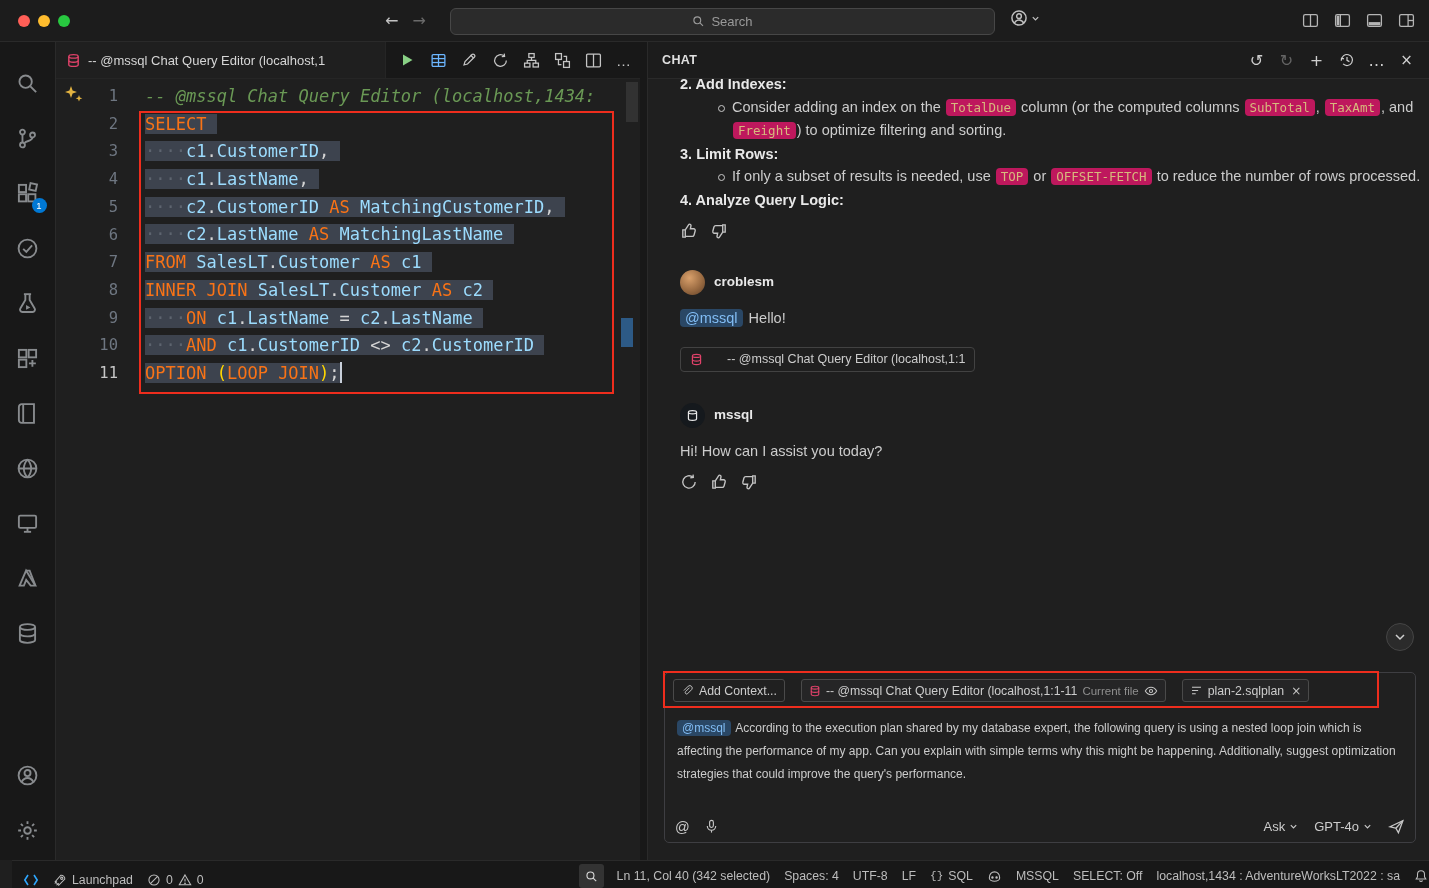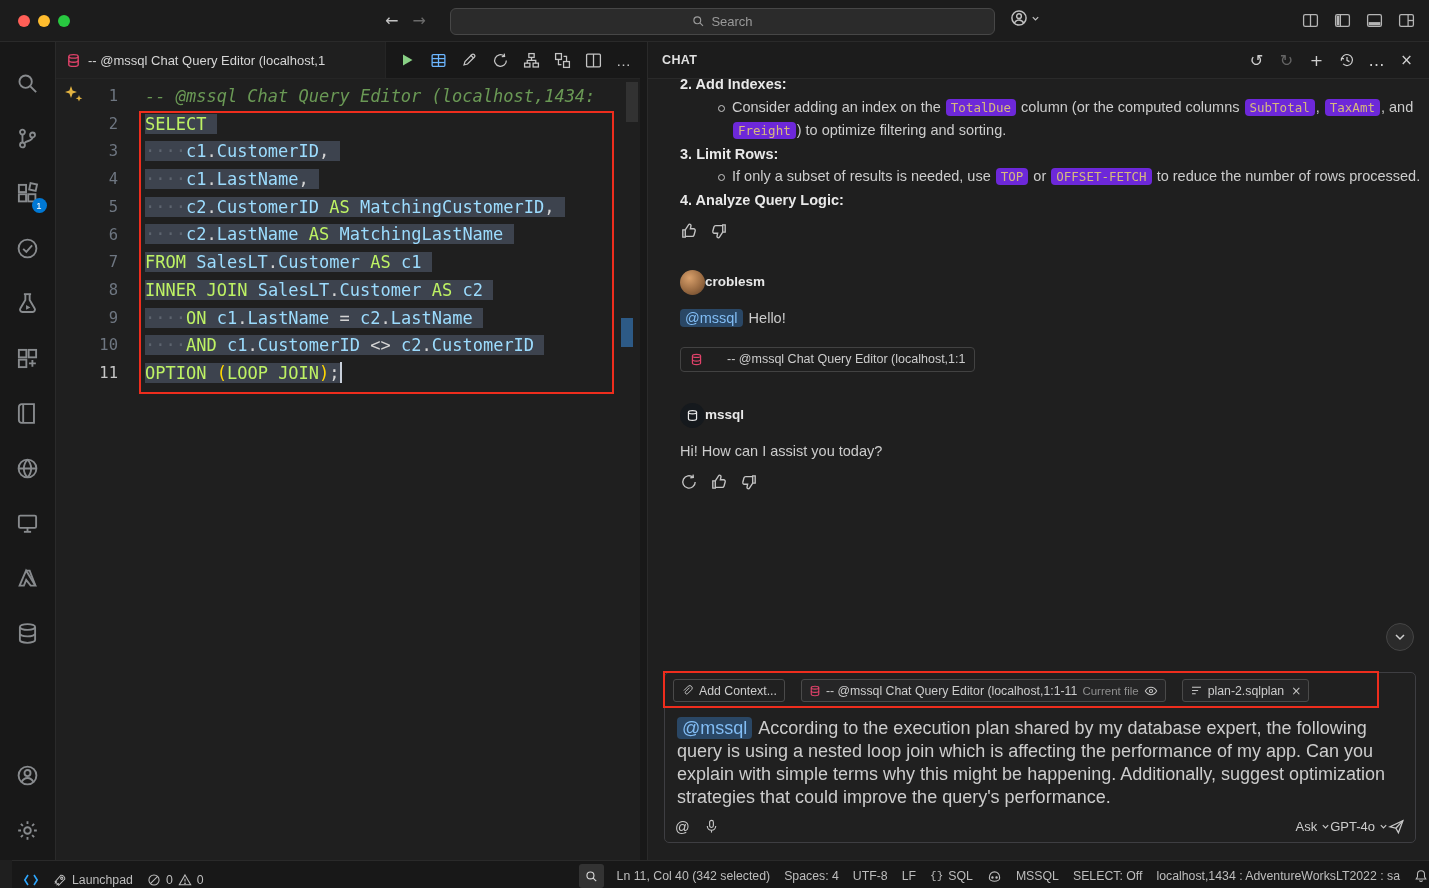--- a/index.html
+++ b/index.html
@@ -45,21 +45,21 @@
   .more-dots { color:#c5c5c5; font-size:15px; letter-spacing:1px; }
 
   .editor-body { position:absolute; left:0; top:37px; width:100%; height:781px; overflow:hidden; }
   .sparkle { position:absolute; left:7px; top:6px; }
   .editor-scroll { position:absolute; left:0; top:4px; display:flex; }
   .gutter { width:62px; flex:none; text-align:right; font:15.5px/27.7px "DejaVu Sans Mono", monospace; color:#6e7681; }
   .gutter .ln.active { color:#c6c6c6; }
   .codecol { padding-left:27px; font:17px/27.7px "DejaVu Sans Mono", monospace; color:#d4d4d4; }
   .cl { white-space:pre; height:27.7px; }
   .sel { background:#3d434e; }
-  .tk-kw{ color:#bef264; } .tk-id{ color:#9cdcfe; } .tk-pl{ color:#d4d4d4; }
+  .tk-kw{ color:#f97316; } .tk-id{ color:#9cdcfe; } .tk-pl{ color:#d4d4d4; }
   .tk-op{ color:#d4d4d4; } .tk-br{ color:#ffd700; }
   .tk-cm{ color:#6a9955; font-style:italic; }
   .tk-ws{ color:#5d646f; }
   .cursor { display:inline-block; width:2px; height:21px; background:#c8cfda; vertical-align:-4px; }
   .vslider { position:absolute; right:2px; top:3px; width:12px; height:40px; background:rgba(120,120,120,.22); }
   .ovr-marker { position:absolute; right:7px; top:239px; width:12px; height:29px; background:#2d5a86; }
 
   
   .sash { position:absolute; left:640px; top:42px; width:8px; height:818px; background:#181818; border-right:1px solid #2a2a2a; }
 
@@ -73,27 +73,27 @@
   .hicon.dim { opacity:.4; }
 
   .chat-body { position:absolute; left:16px; top:37px; width:100%; height:585px; overflow:hidden;
     padding:0 20px 0 16px; font-size:14.5px; line-height:22.6px; color:#cccccc; }
   .oitem { margin-top:0; }
   .oitem .otitle { font-weight:bold; color:#e8e8e8; }
   .first-item { margin-top:-6px; }
   .bullet { position:relative; padding-left:52px; }
   .bullet::before { content:""; position:absolute; left:38px; top:9px; width:5px; height:5px;
     border:1px solid #c9c9c9; border-radius:50%; }
-  .ccode { font-family:"DejaVu Sans Mono", monospace; font-size:12.5px; background:#6d28d9;
+  .ccode { font-family:"DejaVu Sans Mono", monospace; font-size:12.5px; background:#be185d;
     color:#d7ba7d; border-radius:4px; padding:1px 5px; margin:0 1px; }
   .cmention { background:#2a4765; color:#82bdf5; border-radius:4px; padding:1px 5px; margin-right:2px; }
   .feedback-row { display:flex; gap:12px; margin:10px 0 0 0; }
   .fb { width:18px; height:18px; cursor:pointer; }
 
-  .msg-head { display:flex; align-items:center; margin-top:30px; }
+  .msg-head { display:flex; align-items:center; gap:9px; margin-top:30px; }
   .avatar { width:25px; height:25px; border-radius:50%; flex:none; }
   .avatar.user { background:radial-gradient(circle at 38% 32%, #d9a06b 0%, #9a6b42 55%, #5f3f27 100%); }
   .avatar.bot { background:#15191d; display:flex; align-items:center; justify-content:center; }
   .msg-name { font-size:13.5px; font-weight:bold; color:#e8e8e8; }
   .msg-text { margin-top:12px; }
   .attach-chip { display:inline-flex; align-items:center; gap:24px; margin-top:18px; height:25px;
     border:1px solid #424242; border-radius:4px; padding:0 9px; font-size:12.5px; color:#cccccc; cursor:pointer; }
   .bot-actions { display:flex; gap:12px; margin-top:11px; }
 
   .scroll-down { position:absolute; left:738px; top:581px; width:28px; height:28px; border-radius:50%;
@@ -101,25 +101,25 @@
 
   
   .chat-input { position:absolute; left:16px; top:630px; width:752px; height:171px;
     background:#202020; border:1px solid #3e3e42; border-radius:5px; }
   .ci-chips { display:flex; align-items:center; gap:16px; padding:6px 8px; }
   .chip { display:inline-flex; align-items:center; gap:5px; height:23px; border:1px solid #4a4a4a;
     border-radius:3px; padding:0 7px; font-size:12.3px; color:#cccccc; cursor:pointer; background:#252526; }
   .chip .dimtx { color:#8f8f8f; font-size:11.5px; }
   .chip .x { color:#c5c5c5; font-size:12px; margin-left:2px; font-family:"DejaVu Sans",sans-serif; }
   .addctx { background:transparent; }
-  .ci-text { padding:9px 12px 0 12px; font-size:18px; line-height:23px; color:#cccccc; }
+  .ci-text { padding:9px 12px 0 12px; font-size:12px; line-height:23px; color:#cccccc; }
   .ci-controls { position:absolute; left:10px; right:10px; bottom:7px; display:flex; align-items:center; gap:14px; }
   .ci-left { display:flex; align-items:center; gap:14px; }
   .at-glyph { font-size:14.5px; color:#c8c8c8; cursor:pointer; }
-  .ci-right { margin-left:auto; display:flex; align-items:center; font-size:13px; color:#cccccc; }
+  .ci-right { margin-left:auto; display:flex; align-items:center; gap:16px; font-size:13px; color:#cccccc; }
   .dd { display:flex; align-items:center; gap:4px; cursor:pointer; }
 
   
   .statusbar { position:absolute; left:12px; top:860px; width:100%; height:28px; background:#181818;
     border-top:1px solid #2a2a2a; display:flex; align-items:flex-end; font-size:12.3px; color:#bdbdbd; }
   .sb-item { display:flex; align-items:center; gap:5px; padding:0 7px; height:100%; cursor:pointer; white-space:nowrap; }
   .sb-left { display:flex; align-items:center; margin-left:4px; }
   .sb-right { margin-left:auto; display:flex; align-items:center; margin-right:6px; }
   .zoombox { background:#333333; border-radius:3px; height:24px; margin-right:6px; padding:0 6px; }
   .braces { font-family:"Liberation Mono", monospace; font-size:11px; color:#bdbdbd; }

